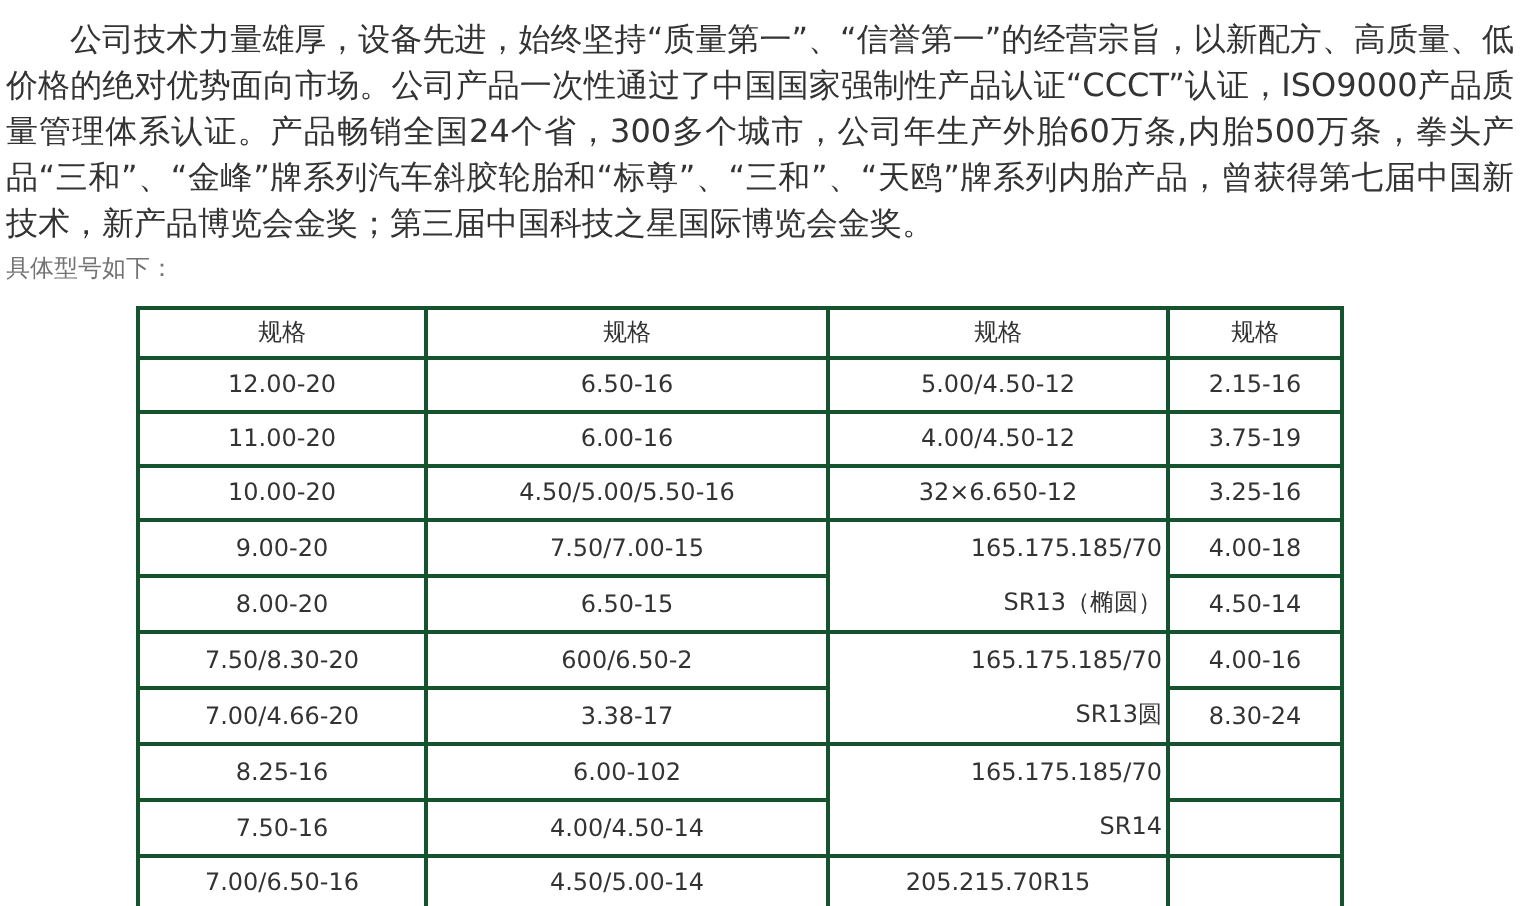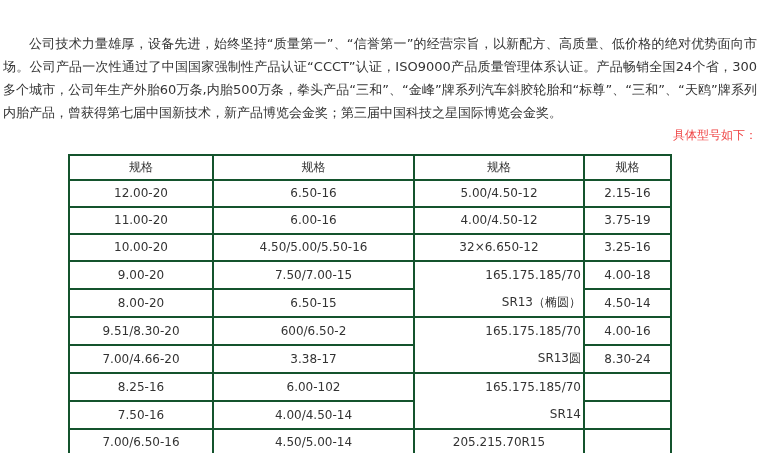--- a/index.html
+++ b/index.html
@@ -6,32 +6,30 @@
   html, body { background: #ffffff; }
   body {
     width: 760px;
     height: 453px;
     overflow: hidden;
     font-family: "DejaVu Sans", "Liberation Sans", sans-serif;
     color: #333333;
   }
   .page { padding: 8px 3px 0 3px; }
   .intro {
-    font-size: 13px;
+    font-size: 16px;
     line-height: 23px;
     text-indent: 2em;
     text-align: justify;
     color: #333333;
-    margin-top: 24px;
   }
   .subtitle {
     font-size: 12px;
     line-height: 23px;
-    color: #ef4444;
-    text-align: right;
+    color: #737373;
   }
   .spec-table {
     border-collapse: collapse;
     table-layout: fixed;
     margin: 7px 0 0 65px;
   }
   .spec-table th, .spec-table td {
     border: 2px solid #14532d;
     height: 25px;
     padding: 0 2px;
@@ -132,21 +130,21 @@
           </td>
           <td>
             <div class="cell-line">6.50-15</div>
           </td>
           <td>
             <div class="cell-line">4.50-14</div>
           </td>
         </tr>
         <tr>
           <td>
-            <div class="cell-line">9.51/8.30-20</div>
+            <div class="cell-line">7.50/8.30-20</div>
           </td>
           <td>
             <div class="cell-line">600/6.50-2</div>
           </td>
           <td rowspan="2">
             <div class="cell-line">165.175.185/70</div>
             <div class="cell-line">SR13圆</div>
           </td>
           <td>
             <div class="cell-line">4.00-16</div>

